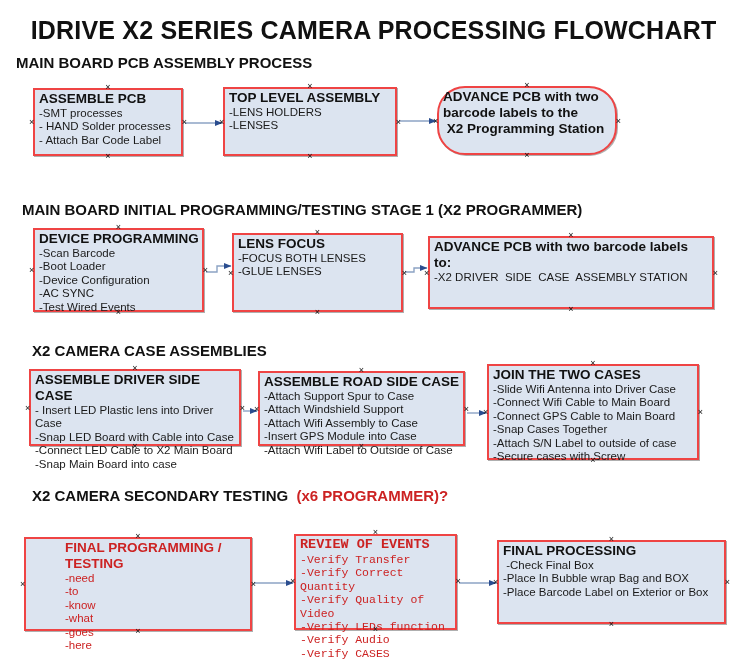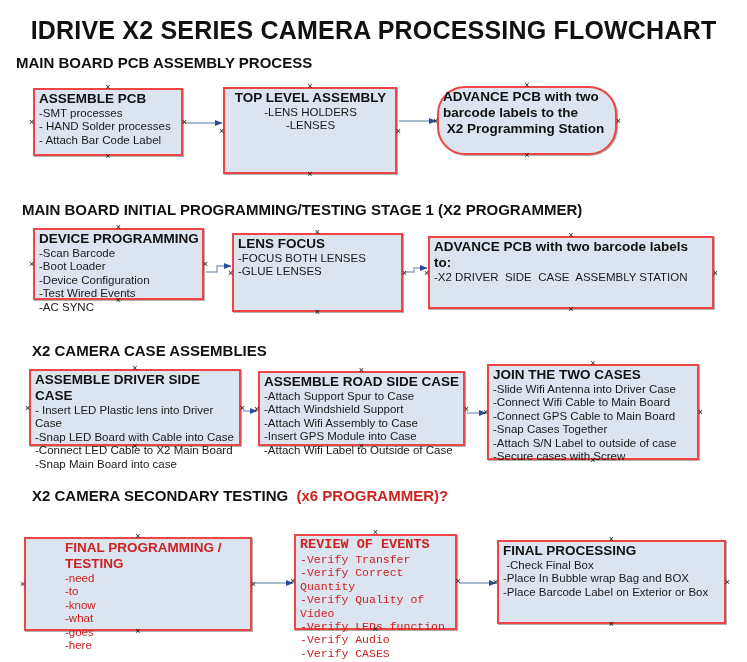--- a/index.html
+++ b/index.html
@@ -33,23 +33,23 @@
   .red .box-title,.red .box-item{color:#cc2222;}
   
   .h{position:absolute;font-size:9px;line-height:9px;color:#111;font-weight:normal;}
   .h::before{content:"\00d7";}
   .ht{top:-7px;left:50%;transform:translateX(-50%);}
   .hb{bottom:-7px;left:50%;transform:translateX(-50%);}
   .hl{left:-6px;top:50%;transform:translateY(-50%);}
   .hr{right:-6px;top:50%;transform:translateY(-50%);}
   
   #b11{left:33px;top:88px;width:150px;height:68px;}
-  #b12{left:223px;top:87px;width:174px;height:87px;text-align:center;}
+  #b12{left:223px;top:87px;width:174px;height:69px;}
   #b13{left:437px;top:86px;width:180px;height:69px;border-radius:28px;}
-  #b21{left:33px;top:228px;width:171px;height:72px;}
+  #b21{left:33px;top:228px;width:171px;height:84px;}
   #b22{left:232px;top:233px;width:171px;height:79px;}
   #b23{left:428px;top:236px;width:286px;height:73px;}
   #b31{left:29px;top:369px;width:212px;height:77px;}
   #b32{left:258px;top:371px;width:207px;height:75px;}
   #b33{left:487px;top:364px;width:212px;height:96px;}
   #b41{left:24px;top:537px;width:228px;height:94px;padding-left:39px;}
   #b42{left:294px;top:534px;width:163px;height:96px;font-family:Liberation Mono, monospace;}
   #b43{left:497px;top:540px;width:229px;height:84px;}
   #arrows{position:absolute;left:0;top:0;pointer-events:none;}
 </style>
@@ -114,22 +114,22 @@
       <span class="h hl"></span>
       <span class="h hr"></span>
   </div>
 
   <div class="box" id="b21">
     <div class="box-title">DEVICE PROGRAMMING</div>
     <div class="box-items">
         <div class="box-item">-Scan Barcode</div>
         <div class="box-item">-Boot Loader</div>
         <div class="box-item">-Device Configuration</div>
+        <div class="box-item">-AC SYNC</div>
         <div class="box-item">-Test Wired Events</div>
-        <div class="box-item">-AC SYNC</div>
       </div>
     <span class="h ht"></span>
       <span class="h hb"></span>
       <span class="h hl"></span>
       <span class="h hr"></span>
   </div>
   <div class="box" id="b22">
     <div class="box-title">LENS FOCUS</div>
     <div class="box-items">
         <div class="box-item">-FOCUS BOTH LENSES</div>

